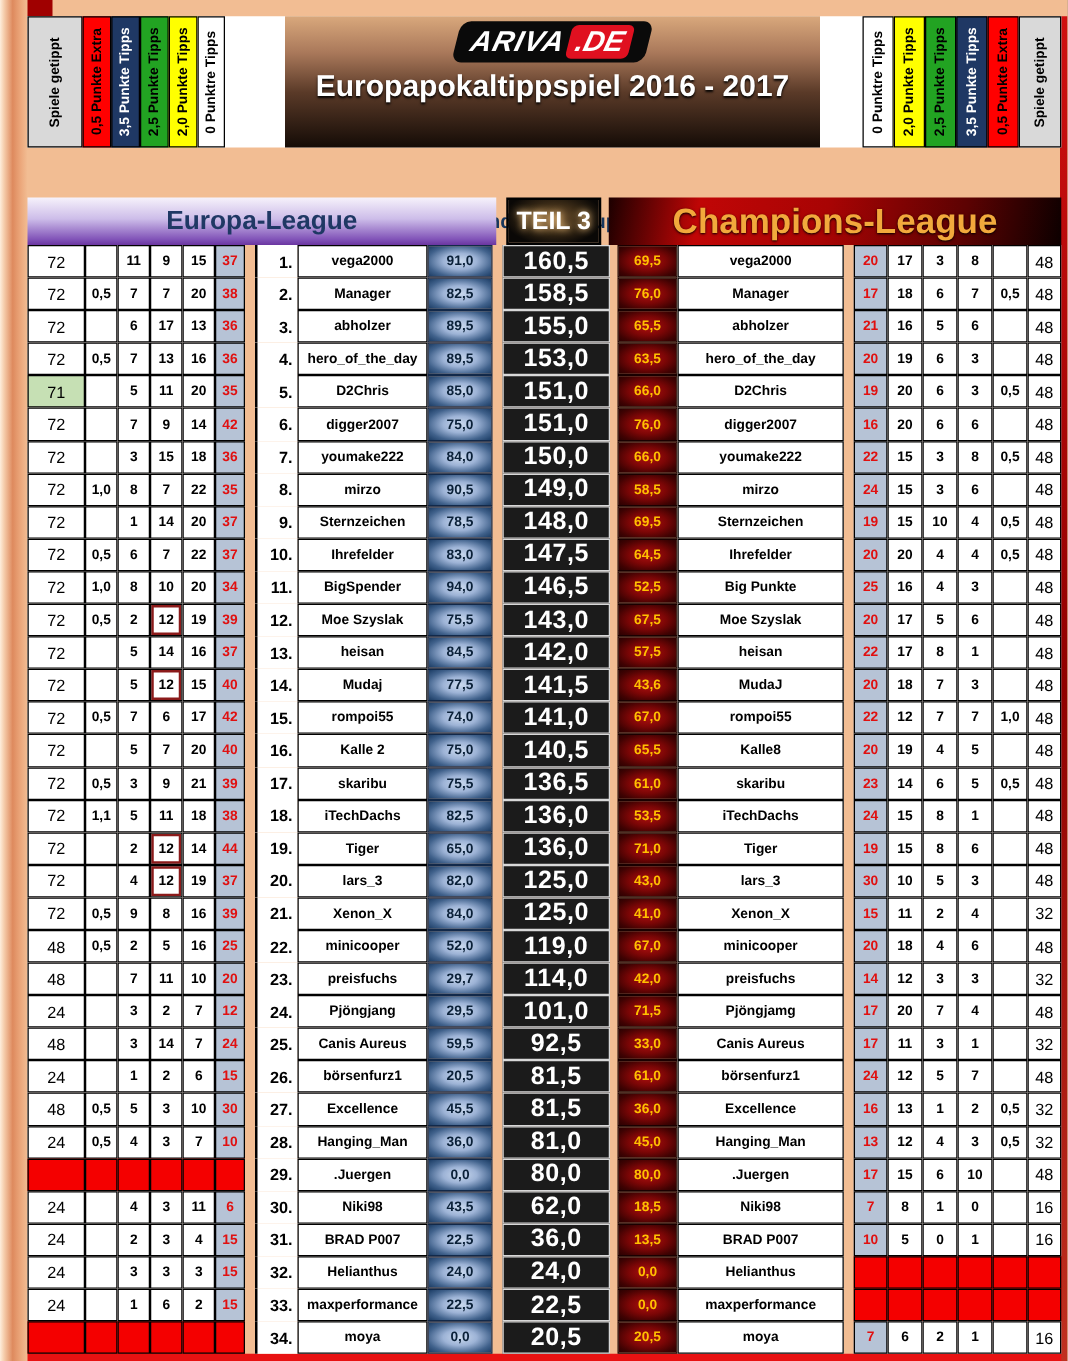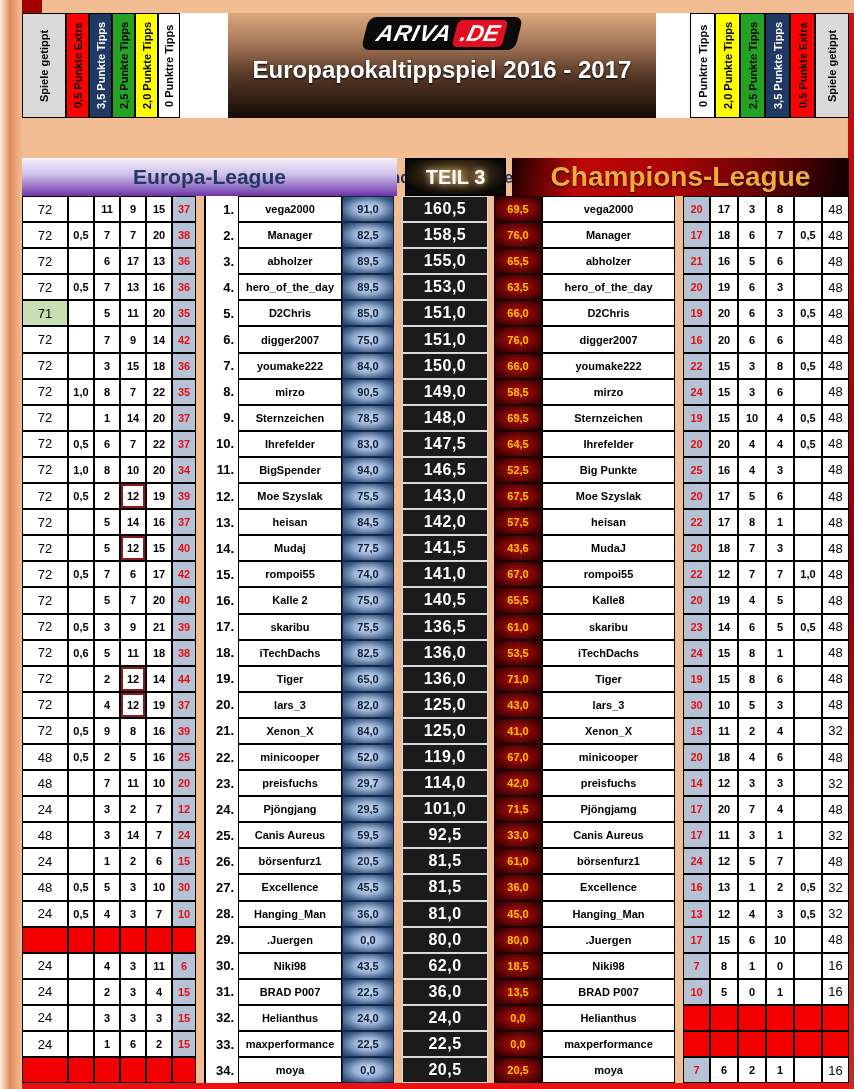--- a/index.html
+++ b/index.html
@@ -30,21 +30,21 @@
            border-radius:5px;padding:0 6px;margin-left:3px;}
   .maintitle{margin-top:6px;color:#fff;font-weight:700;font-size:24px;text-shadow:0 1px 2px #000;white-space:nowrap;}
 
   .subtitle{position:absolute;left:32px;top:118px;width:827px;height:40px;display:flex;
             align-items:center;justify-content:center;color:#17365d;font-weight:700;font-size:16px;margin-top:40px;}
 
   
   .leaguerow{position:absolute;left:22px;top:158px;width:827px;height:38px;display:flex;justify-content:flex-end;}
   .el-head{width:375px;background:linear-gradient(180deg,#f6f2fb 0%,#cdbde9 45%,#8153b8 88%,#6a35a0 100%);
     display:flex;align-items:center;justify-content:center;color:#1f3864;font-weight:700;font-size:21px;}
-  .teil-head{width:101px;background:radial-gradient(ellipse at 50% 42%, #7a5a34 0%, #3a2a16 42%, #0a0806 78%);
+  .teil-head{width:76px;background:radial-gradient(ellipse at 50% 42%, #7a5a34 0%, #3a2a16 42%, #0a0806 78%);
     border:2px solid #000;box-sizing:border-box;display:flex;align-items:center;justify-content:center;
     color:#fff;font-weight:700;font-size:20px;text-shadow:0 0 6px #ffcf8a;}
   .cl-head{flex:1;background:linear-gradient(100deg,#1c0000 0%,#c00606 20%,#a80404 48%,#5c0202 78%,#0c0000 100%);
     display:flex;align-items:center;justify-content:center;color:#f2a93c;font-weight:700;font-size:28px;
     text-shadow:0 1px 2px #000;}
   .g8{width:8px;} .g6{width:6px;}
 
   
   #rows{position:absolute;left:22px;top:196px;width:827px;}
   .row{display:flex;height:26.1px;box-sizing:border-box;}
@@ -60,21 +60,21 @@
   .green{background:#c6e0b4;}
   .hl{box-shadow:inset 0 0 0 2px #8b1a1a;}
   .rank{width:34px;background:#fff;border-left:2px solid #000;box-sizing:border-box;display:flex;
         align-items:center;justify-content:flex-end;padding-right:4px;font-weight:700;font-size:13px;}
   .name{width:104px;background:#fff;border:1px solid #000;box-sizing:border-box;display:flex;align-items:center;
         justify-content:center;font-weight:700;font-size:11px;white-space:nowrap;overflow:hidden;}
   .score{width:52px;border:1px solid #12294a;box-sizing:border-box;display:flex;align-items:center;justify-content:center;
         background:radial-gradient(ellipse at center,#cbdaef 0%,#9db3d6 38%,#41628c 74%,#1a3b63 100%);
         color:#0a2038;font-weight:700;font-size:11px;}
   .total{width:86px;background:#1b1b1b;border:1px solid #d8d8d8;box-sizing:border-box;display:flex;align-items:center;
-        justify-content:center;color:#fff;font-weight:700;font-size:16px;letter-spacing:.5px;}
+        justify-content:center;color:#fff;font-weight:700;font-size:20px;letter-spacing:.5px;}
   .clscore{width:48px;border:1px solid #1a0000;box-sizing:border-box;display:flex;align-items:center;justify-content:center;
         background:radial-gradient(ellipse at center,#b01010 0%,#7c0606 45%,#400202 80%,#2a0101 100%);
         color:#ffc000;font-weight:700;font-size:11px;}
   .clname{width:133px;background:#fff;border:1px solid #000;box-sizing:border-box;display:flex;align-items:center;
         justify-content:center;font-weight:700;font-size:11px;white-space:nowrap;overflow:hidden;}
 </style>
 </head>
 <body>
 
 <div id="stage">
@@ -525,21 +525,21 @@
         <div class="g8"></div>
         <div class="cell c-cl0">23</div>
         <div class="cell c-cl1">14</div>
         <div class="cell c-cl2">6</div>
         <div class="cell c-cl3">5</div>
         <div class="cell c-cl4">0,5</div>
         <div class="cell c-cl5">48</div>
       </div>
       <div class="row">
         <div class="cell c-el0">72</div>
-        <div class="cell c-el1">0,6</div>
+        <div class="cell c-el1">1,1</div>
         <div class="cell c-el2">5</div>
         <div class="cell c-el3">11</div>
         <div class="cell c-el4">18</div>
         <div class="cell c-el5">38</div>
         <div class="g8"></div>
         <div class="rank">18.</div>
         <div class="name">iTechDachs</div>
         <div class="score">82,5</div>
         <div class="g8"></div>
         <div class="total">136,0</div>

